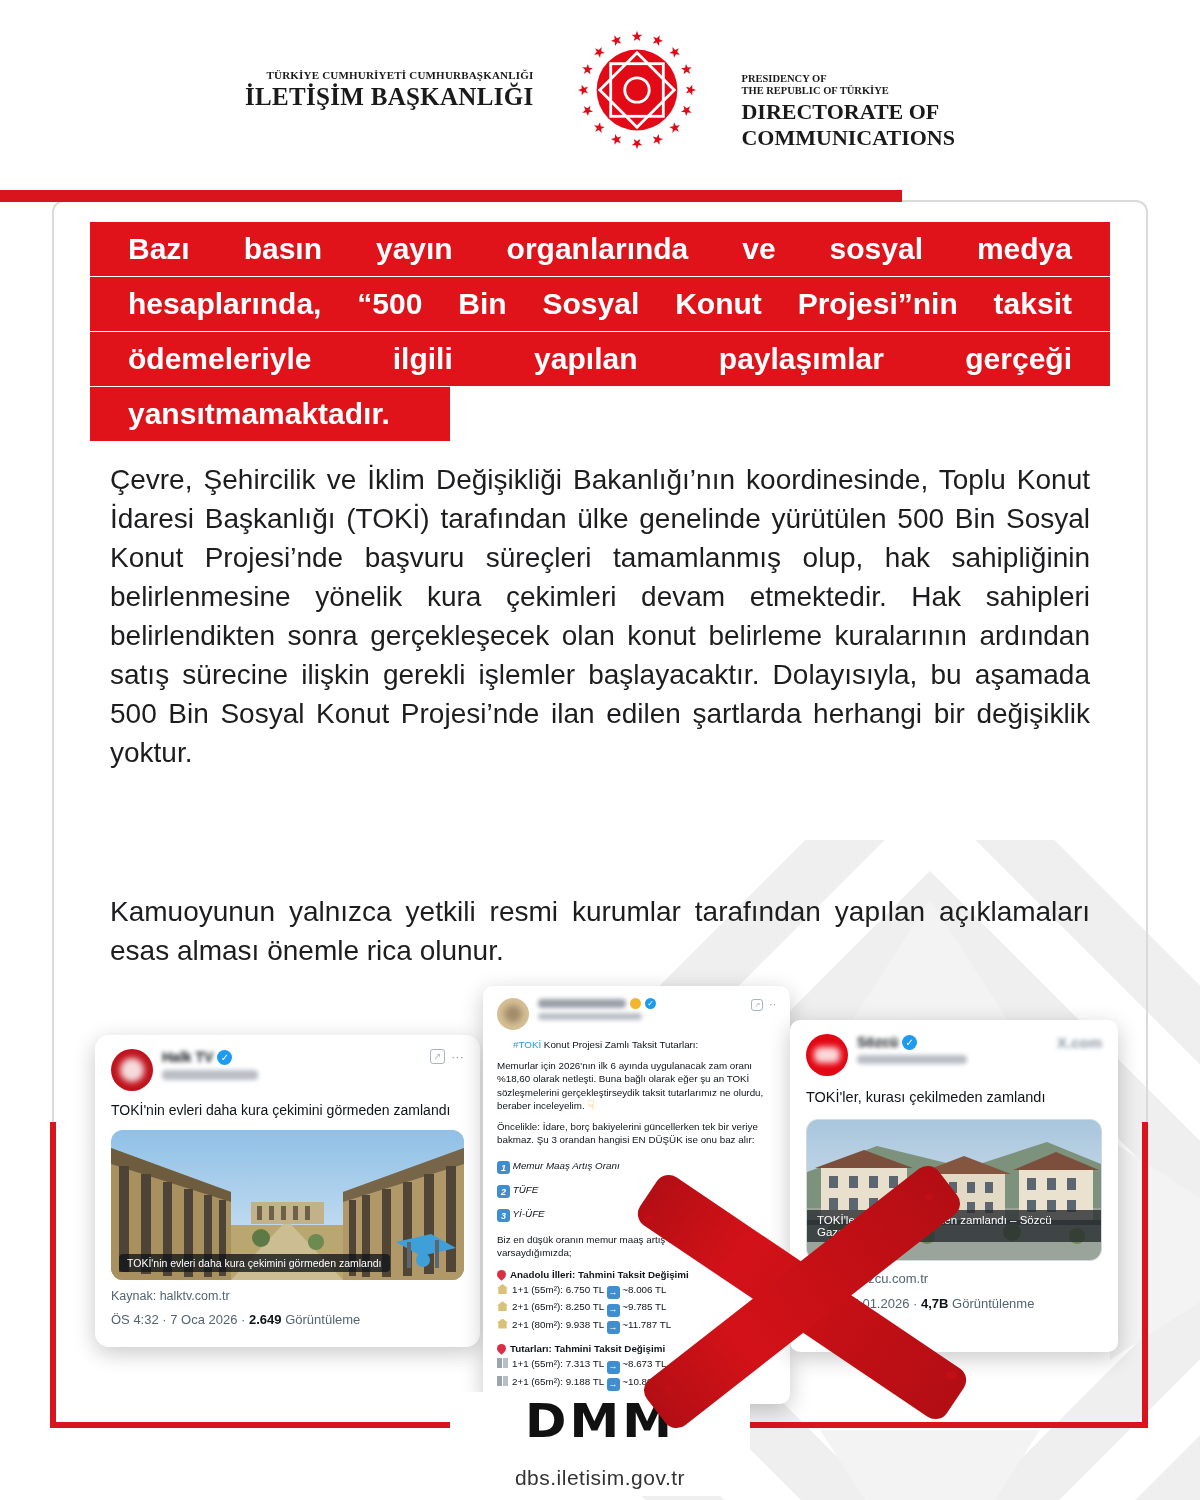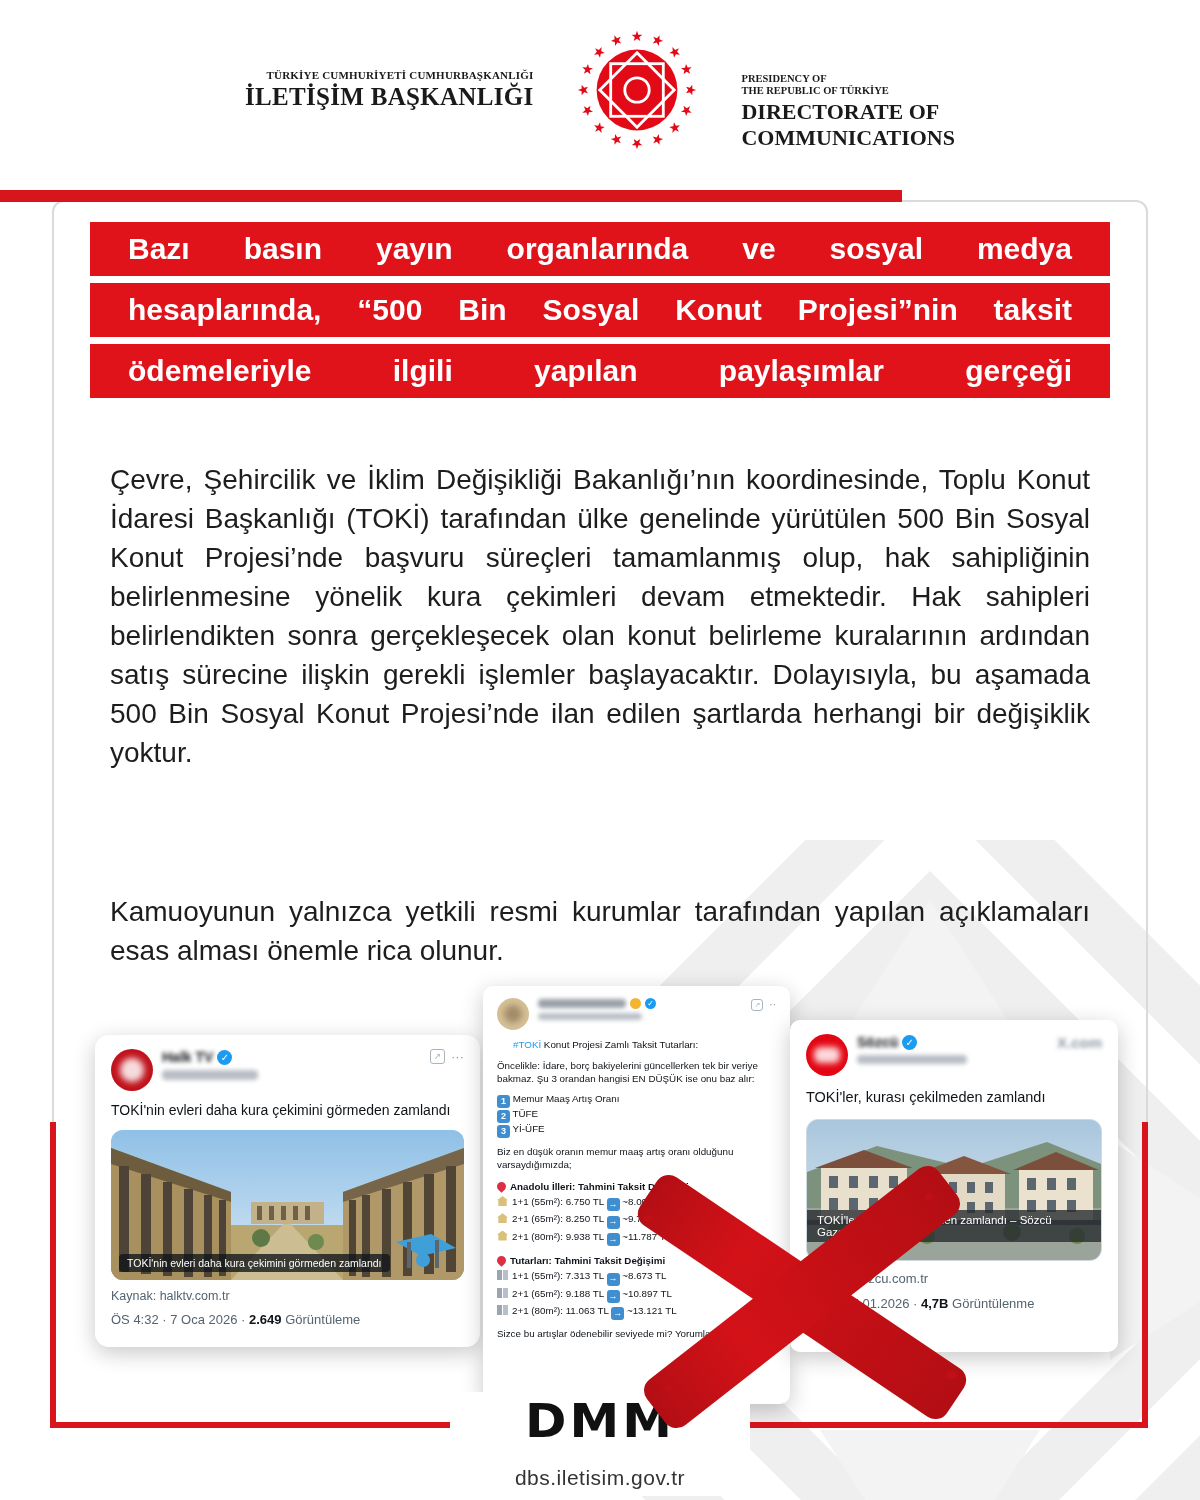--- a/index.html
+++ b/index.html
@@ -20,21 +20,21 @@
   .card{position:absolute;left:52px;top:200px;width:1092px;height:1224px;border:2px solid #dadada;
         border-radius:12px;z-index:1;background:transparent;}
   .accent{position:absolute;background:#d8141d;z-index:3;}
   .accent.top{left:0;top:190px;width:902px;height:12px;}
   .accent.leftseg{left:50px;top:1122px;width:6px;height:306px;}
   .accent.bottomseg{left:50px;top:1422px;width:1098px;height:6px;}
   .accent.rightseg{left:1142px;top:1122px;width:6px;height:306px;}
   
   .headline{position:absolute;left:90px;top:222px;width:1020px;z-index:4;}
   .hl-bar{background:#e0131b;color:#fff;font-weight:700;font-size:30px;height:54px;line-height:54px;
-          padding:0 38px;margin-bottom:7px;text-align:justify;box-sizing:border-box;}
+          padding:0 38px;margin-bottom:1px;text-align:justify;box-sizing:border-box;}
   .hl-bar.justify{text-align-last:justify;}
   .hl-bar.last{display:inline-block;padding-right:60px;}
   
   .bodytext{position:absolute;left:110px;width:980px;z-index:4;font-size:28px;line-height:39px;
             text-align:justify;color:#1d1d1f;}
   .bodytext.p1{top:460px;}
   .bodytext.p2{top:892px;}
   
   .tweet{position:absolute;background:#fff;border-radius:14px;box-shadow:0 6px 22px rgba(0,0,0,.22);
          box-sizing:border-box;color:#0f1419;overflow:hidden;}
@@ -144,20 +144,21 @@
   <div class="card"></div>
   <div class="accent top"></div>
   <div class="accent leftseg"></div>
   <div class="accent bottomseg"></div>
   <div class="accent rightseg"></div>
 
   <div class="headline">
     <div class="hl-bar justify">Bazı basın yayın organlarında ve sosyal medya</div>
     <div class="hl-bar justify">hesaplarında, “500 Bin Sosyal Konut Projesi”nin taksit</div>
     <div class="hl-bar justify">ödemeleriyle ilgili yapılan paylaşımlar gerçeği</div>
+    <div class="hl-bar last">yansıtmamaktadır.</div>
   </div>
 
   <div class="bodytext p1">Çevre, Şehircilik ve İklim Değişikliği Bakanlığı’nın koordinesinde, Toplu Konut İdaresi Başkanlığı (TOKİ) tarafından ülke genelinde yürütülen 500 Bin Sosyal Konut Projesi’nde başvuru süreçleri tamamlanmış olup, hak sahipliğinin belirlenmesine yönelik kura çekimleri devam etmektedir. Hak sahipleri belirlendikten sonra gerçekleşecek olan konut belirleme kuralarının ardından satış sürecine ilişkin gerekli işlemler başlayacaktır. Dolayısıyla, bu aşamada 500 Bin Sosyal Konut Projesi’nde ilan edilen şartlarda herhangi bir değişiklik yoktur.</div>
   <div class="bodytext p2">Kamuoyunun yalnızca yetkili resmi kurumlar tarafından yapılan açıklamaları esas alması önemle rica olunur.</div>
 
   <div class="tweet" style="left:95px;top:1035px;width:385px;height:312px;padding:14px 16px;z-index:2;">
     <div class="tw-head">
       <div class="avatar" style="width:42px;height:42px;background:#c0121c;">
         <div class="blob"></div>
       </div>
@@ -240,22 +241,23 @@
           <span class="badge" style="width:11px;height:11px;font-size:8px;">✓</span>
         </div>
         <span class="blur-blob" style="width:104px;height:7px;margin-top:4px;"></span>
       </div>
       <div class="t-icons" style="font-size:10px;">
         <span class="sq-icon" style="width:10px;height:10px;line-height:9px;font-size:7px;">↗</span>
         <span>··</span>
       </div>
     </div>
     <p><span class="linkblue">#TOKİ</span><span> Konut Projesi Zamlı Taksit Tutarları:</span></p>
+    <p><span>Memurlar için 2026'nın ilk 6 ayında uygulanacak zam oranı %18,60 olarak netleşti. Buna bağlı olarak eğer şu an TOKİ sözleşmelerini gerçekleştirseydik taksit tutarlarımız ne olurdu, beraber inceleyelim.</span> <span class="finger">☟</span></p>
     <p>Öncelikle: İdare, borç bakiyelerini güncellerken tek bir veriye bakmaz. Şu 3 orandan hangisi EN DÜŞÜK ise onu baz alır:</p>
-    <p style="line-height:11px;">
+    <p style="line-height:24px;font-style:italic;">
       <span class="keycap">1</span> <span>Memur Maaş Artış Oranı</span><br>
       <span class="keycap">2</span> <span>TÜFE</span><br>
       <span class="keycap">3</span> <span>Yİ-ÜFE</span>
     </p>
     <p>Biz en düşük oranın memur maaş artış oranı olduğunu varsaydığımızda;</p>
     <p style="line-height:15.5px;">
       <span class="pin"></span><b>Anadolu İlleri: Tahmini Taksit Değişimi</b><br>
       <span class="ic-house"></span><span>1+1 (55m²): 6.750 TL</span> <span class="arrowcap">→</span> <span>~8.006 TL</span><br>
       <span class="ic-house"></span><span>2+1 (65m²): 8.250 TL</span> <span class="arrowcap">→</span> <span>~9.785 TL</span><br>
       <span class="ic-house"></span><span>2+1 (80m²): 9.938 TL</span> <span class="arrowcap">→</span> <span>~11.787 TL</span>

